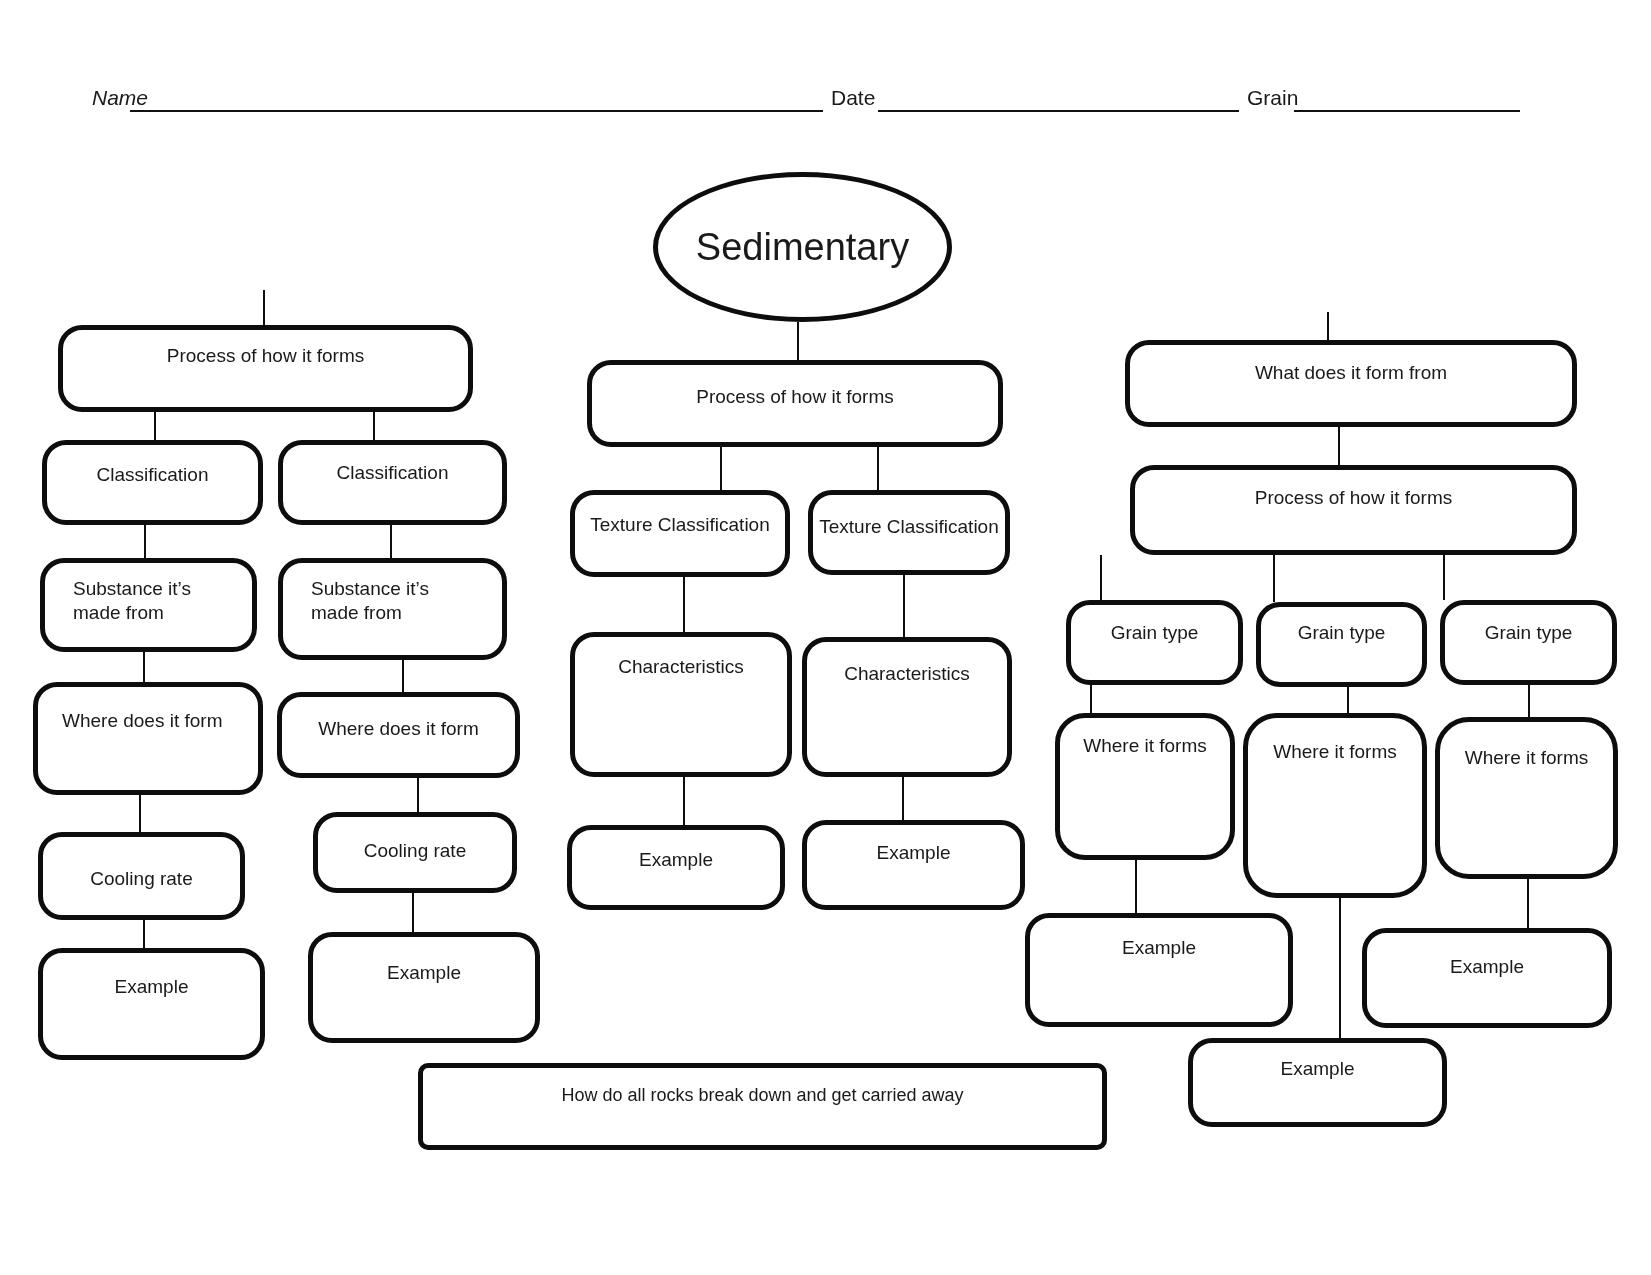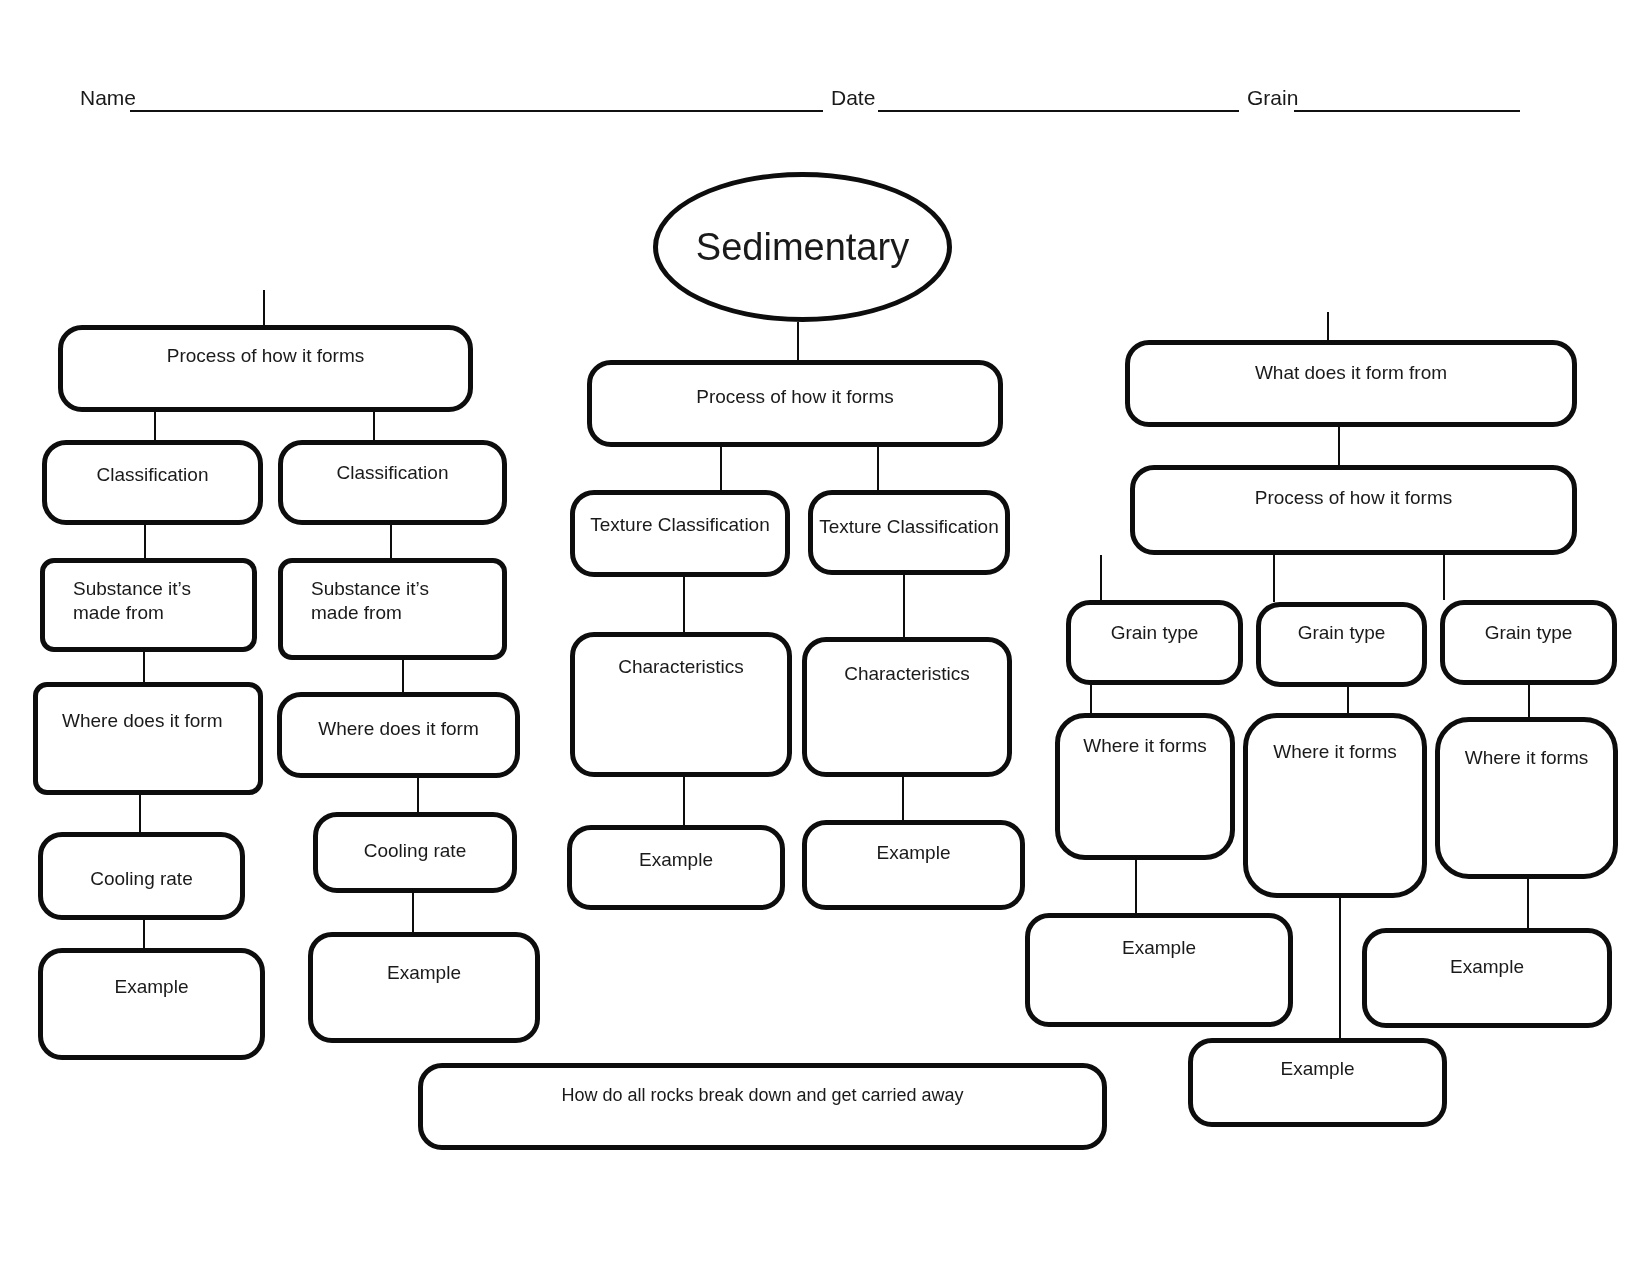--- a/index.html
+++ b/index.html
@@ -15,21 +15,21 @@
   .box{
     position:absolute;
     box-sizing:border-box;
     border:5px solid #0d0d0d;
     border-radius:24px;
     background:#ffffff;
     font-size:19px;
     line-height:1.25;
   }
   .box.center{text-align:center;}
-  .box.leftpad{padding-left:28px;text-align:left;border-radius:14px;}
+  .box.leftpad{padding-left:28px;text-align:left;}
   .ellipse{
     position:absolute;
     box-sizing:border-box;
     border:5px solid #0d0d0d;
     border-radius:50%;
     background:#ffffff;
     display:flex;align-items:center;justify-content:center;
   }
   .vline{
     position:absolute;
@@ -54,21 +54,21 @@
   }
   .title-ig{font-size:45px;}
   .title-meta{font-size:38px;}
   .title-sed{font-size:40px;}
 </style>
 </head>
 <body>
 
 <div class="page">
 
-  <span class="hdr" style="left:80px;">Name</span>
+  <span class="hdr" style="left:92px;font-style:italic;">Name</span>
   <div class="hline" style="left:130px;top:110px;width:693px;"></div>
   <span class="hdr" style="left:831px;">Date</span>
   <div class="hline" style="left:878px;top:110px;width:361px;"></div>
   <span class="hdr" style="left:1247px;">Grain</span>
   <div class="hline" style="left:1294px;top:110px;width:226px;"></div>
 
 
 
   <div class="vline" style="left:263px;top:290px;height:35px;"></div>
 
@@ -214,17 +214,17 @@
   <div class="box center" style="left:1025px;top:913px;width:268px;height:114px;padding-top:18px;">
     <span>Example</span>
   </div>
   <div class="box center" style="left:1362px;top:928px;width:250px;height:100px;padding-top:22px;">
     <span>Example</span>
   </div>
   <div class="box center" style="left:1188px;top:1038px;width:259px;height:89px;padding-top:14px;">
     <span>Example</span>
   </div>
 
-  <div class="box center" style="left:418px;top:1063px;width:689px;height:87px;padding-top:16px;font-size:18px;">
+  <div class="box center" style="left:418px;top:1063px;width:689px;height:87px;padding-top:16px;font-size:18px;border-radius:10px;">
     <span>How do all rocks break down and get carried away</span>
   </div>
 
 </div>
 
 </body></html>

